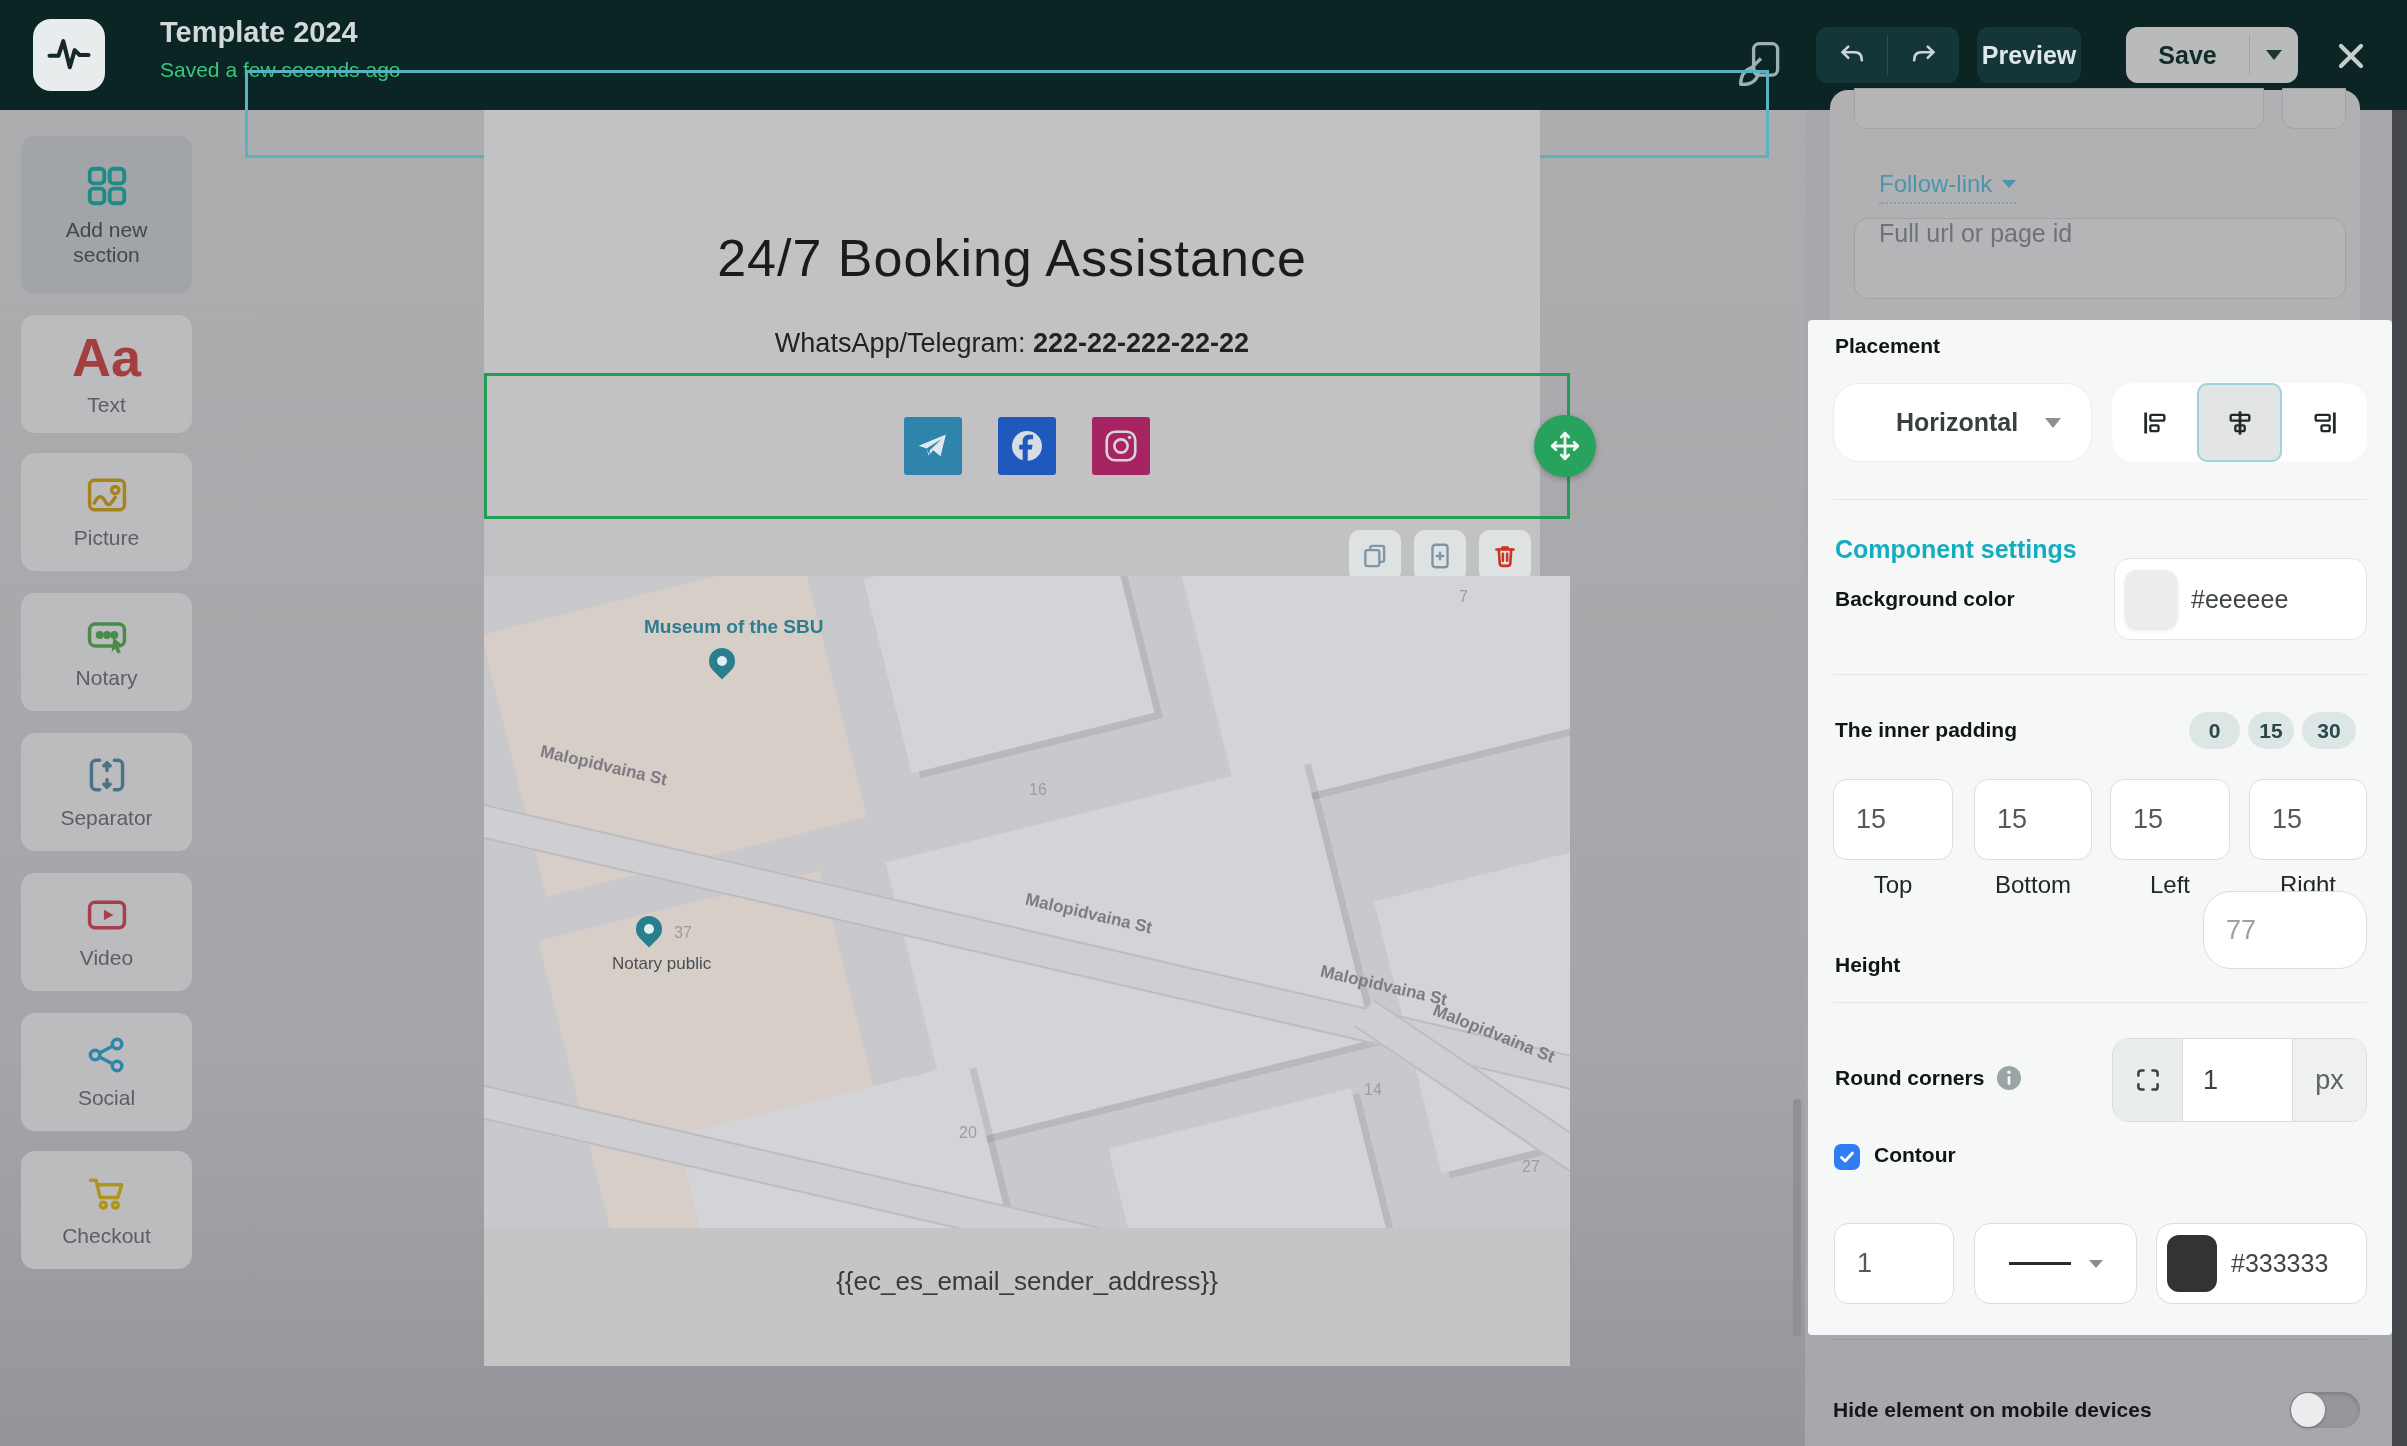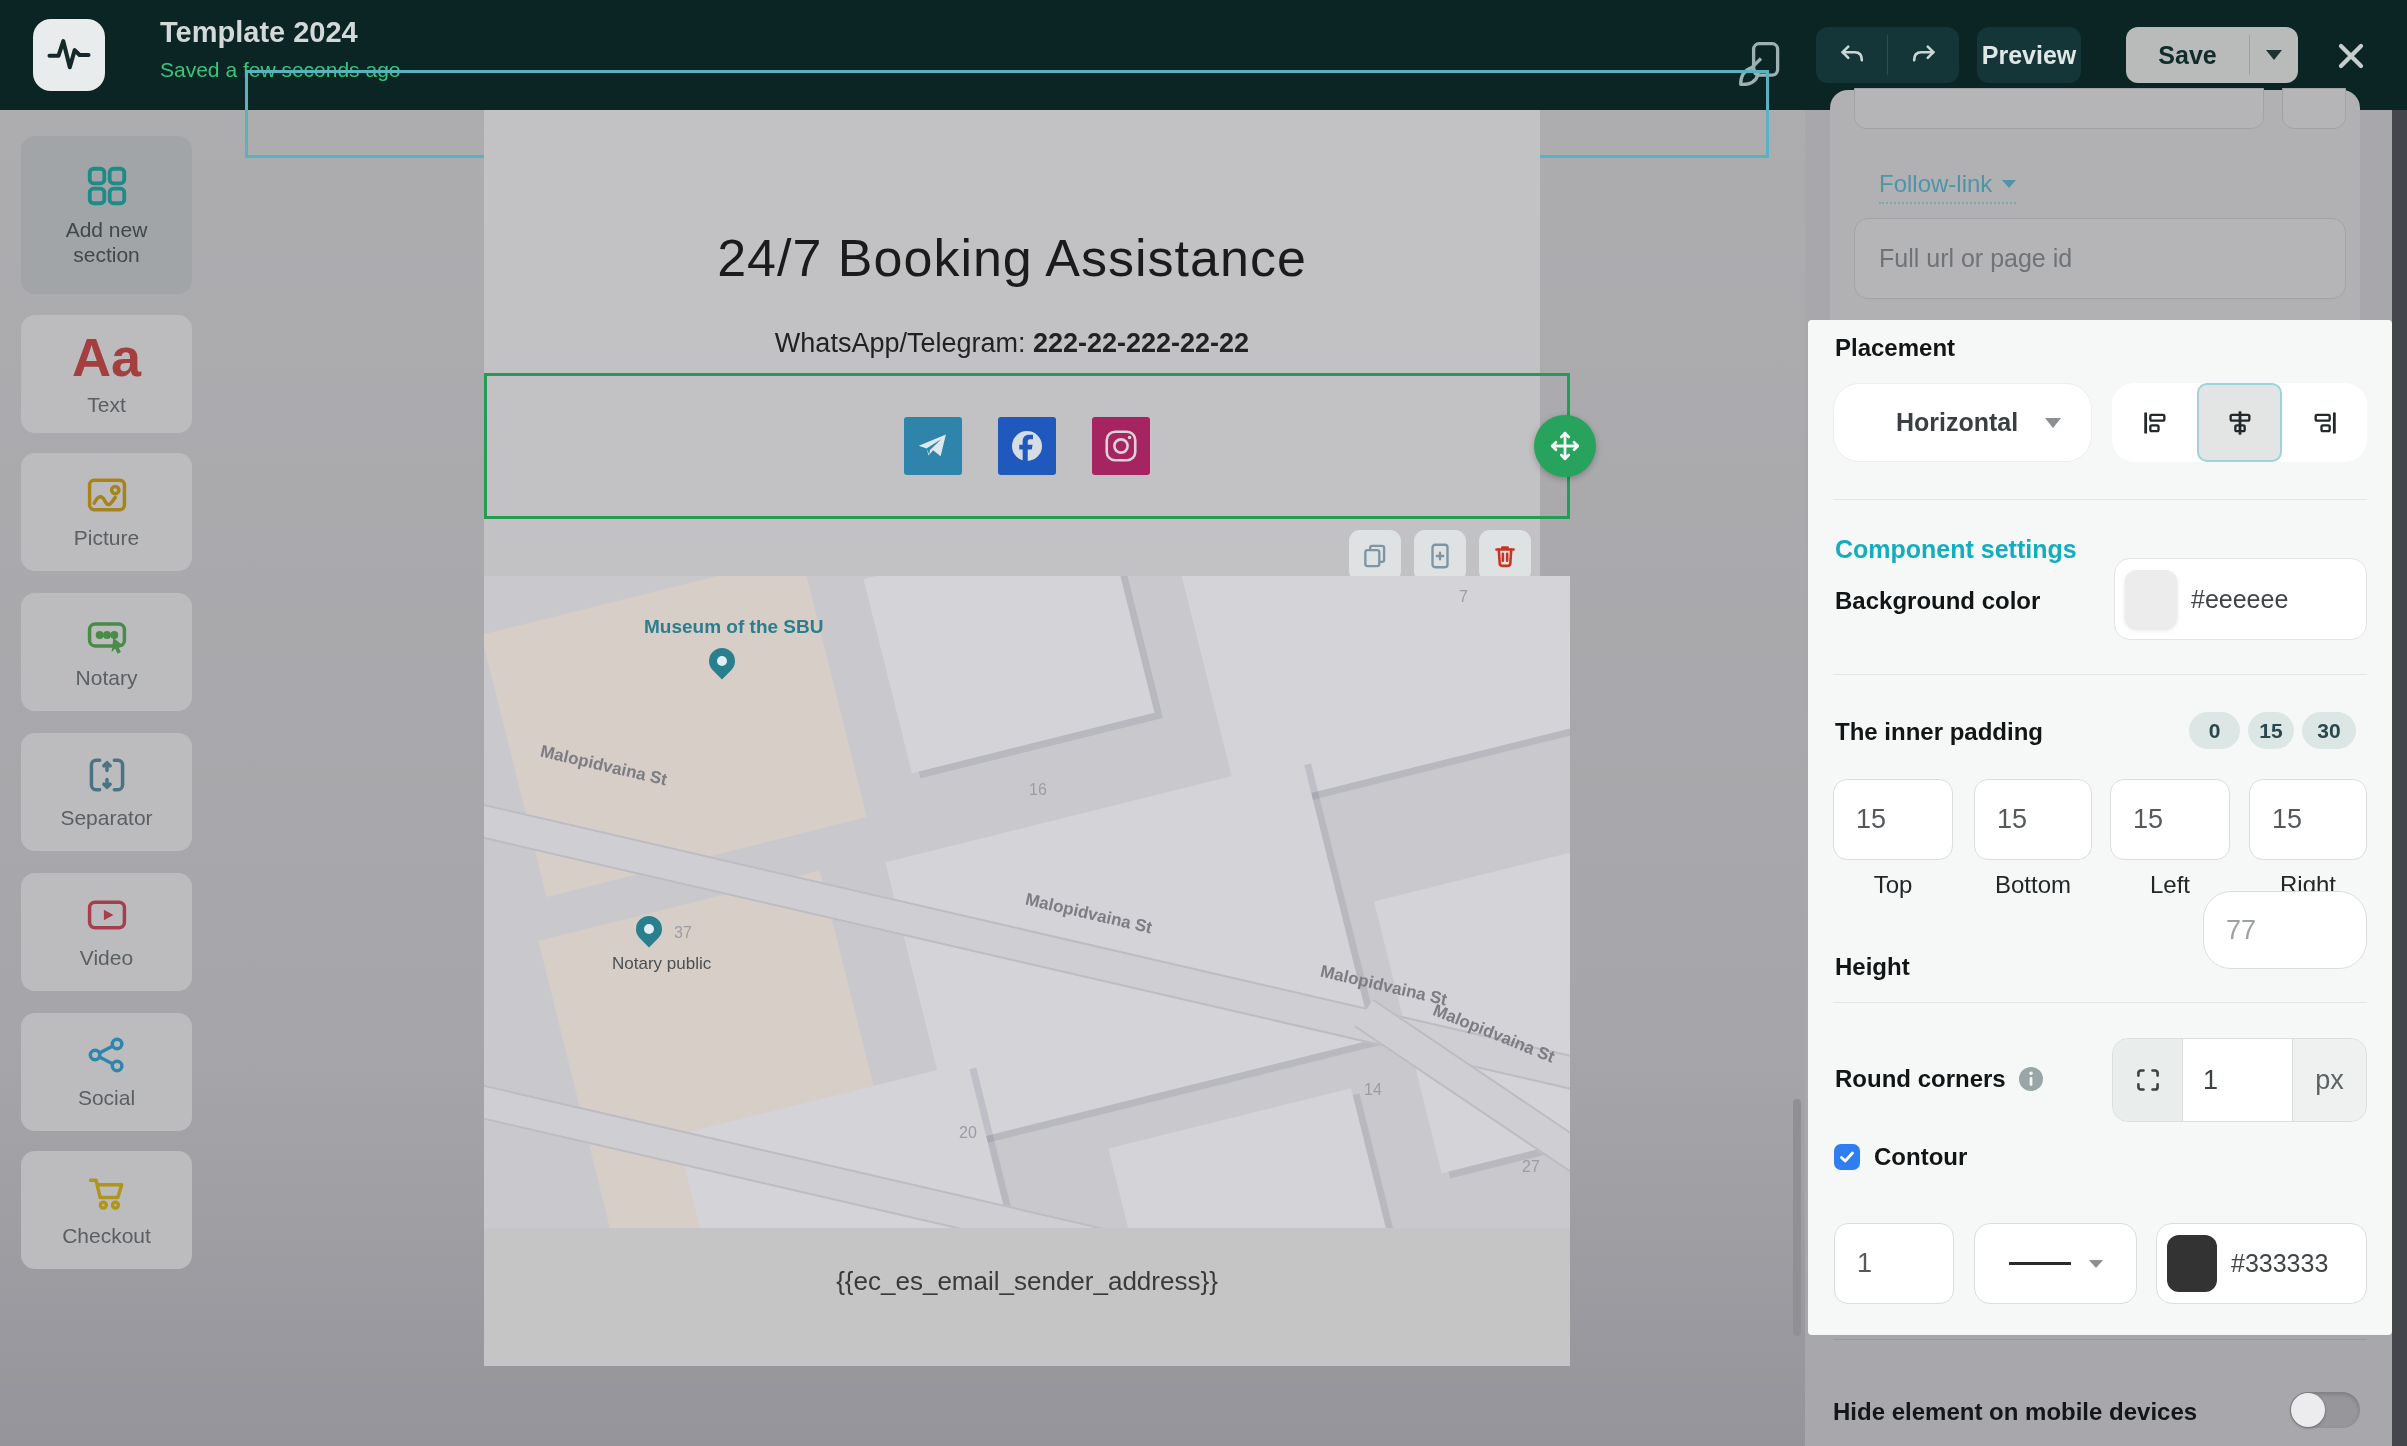--- a/index.html
+++ b/index.html
@@ -61,26 +61,26 @@
   .email-footer{position:absolute;left:0;top:1118px;width:1086px;height:138px;background:#c5c5c6;
                 display:flex;align-items:flex-start;justify-content:center;}
   .email-footer span{margin-top:38px;font-size:26px;color:#3a3a3a;}
 
   .scroll-thumb{position:absolute;left:1793px;top:1099px;width:8px;height:237px;border-radius:4px;background:#8f8f94;}
 
   
   .panel{position:absolute;left:1805px;top:110px;width:587px;height:1336px;background:#a8a8ac;}
   .dim-card{position:absolute;left:25px;top:-20px;width:530px;height:342px;border-radius:18px;background:#b1b1b4;}
   .dim-input{background:#b5b5b8;border:1px solid #a3a3a7;border-radius:14px;color:#6e7377;font-size:25px;
-             display:flex;align-items:center;padding-left:24px;box-sizing:border-box;}
+             display:flex;padding-left:24px;box-sizing:border-box;}
   .followlink{position:absolute;left:49px;top:80px;font-size:24px;color:#4d95aa;
               border-bottom:2px dotted #7fa6b0;padding-bottom:4px;display:flex;align-items:center;gap:10px;}
 
   .white-card{position:absolute;left:3px;top:210px;width:584px;height:1015px;background:#f6f7f7;border-radius:4px;}
-  .lbl{font-size:24px;font-weight:bold;color:#121516;}
+  .lbl{font-size:21px;font-weight:bold;color:#121516;}
   .divider{position:absolute;left:25px;right:25px;height:1px;background:#e4e6e6;}
   .inp{background:#fff;border:1px solid #dcdede;border-radius:14px;color:#55595c;font-size:27px;
        display:flex;align-items:center;padding-left:22px;box-sizing:border-box;}
   .caret{width:0;height:0;border-left:8px solid transparent;border-right:8px solid transparent;border-top:10px solid #8a8f92;}
   .chip{position:absolute;top:392px;height:37px;border-radius:999px;background:#dce6e4;color:#29474c;
         font-size:21px;font-weight:bold;display:flex;align-items:center;justify-content:center;}
   .sublab{position:absolute;top:551px;font-size:24px;color:#232728;text-align:center;}
   .alignbtn{width:85px;height:79px;display:flex;align-items:center;justify-content:center;box-sizing:border-box;}
   .alignbtn.sel{background:#e3e5e5;border:2px solid #9fd2dc;border-radius:10px;}
   .checkbox{position:absolute;left:26px;top:824px;width:26px;height:26px;border-radius:7px;background:#2f7df0;

